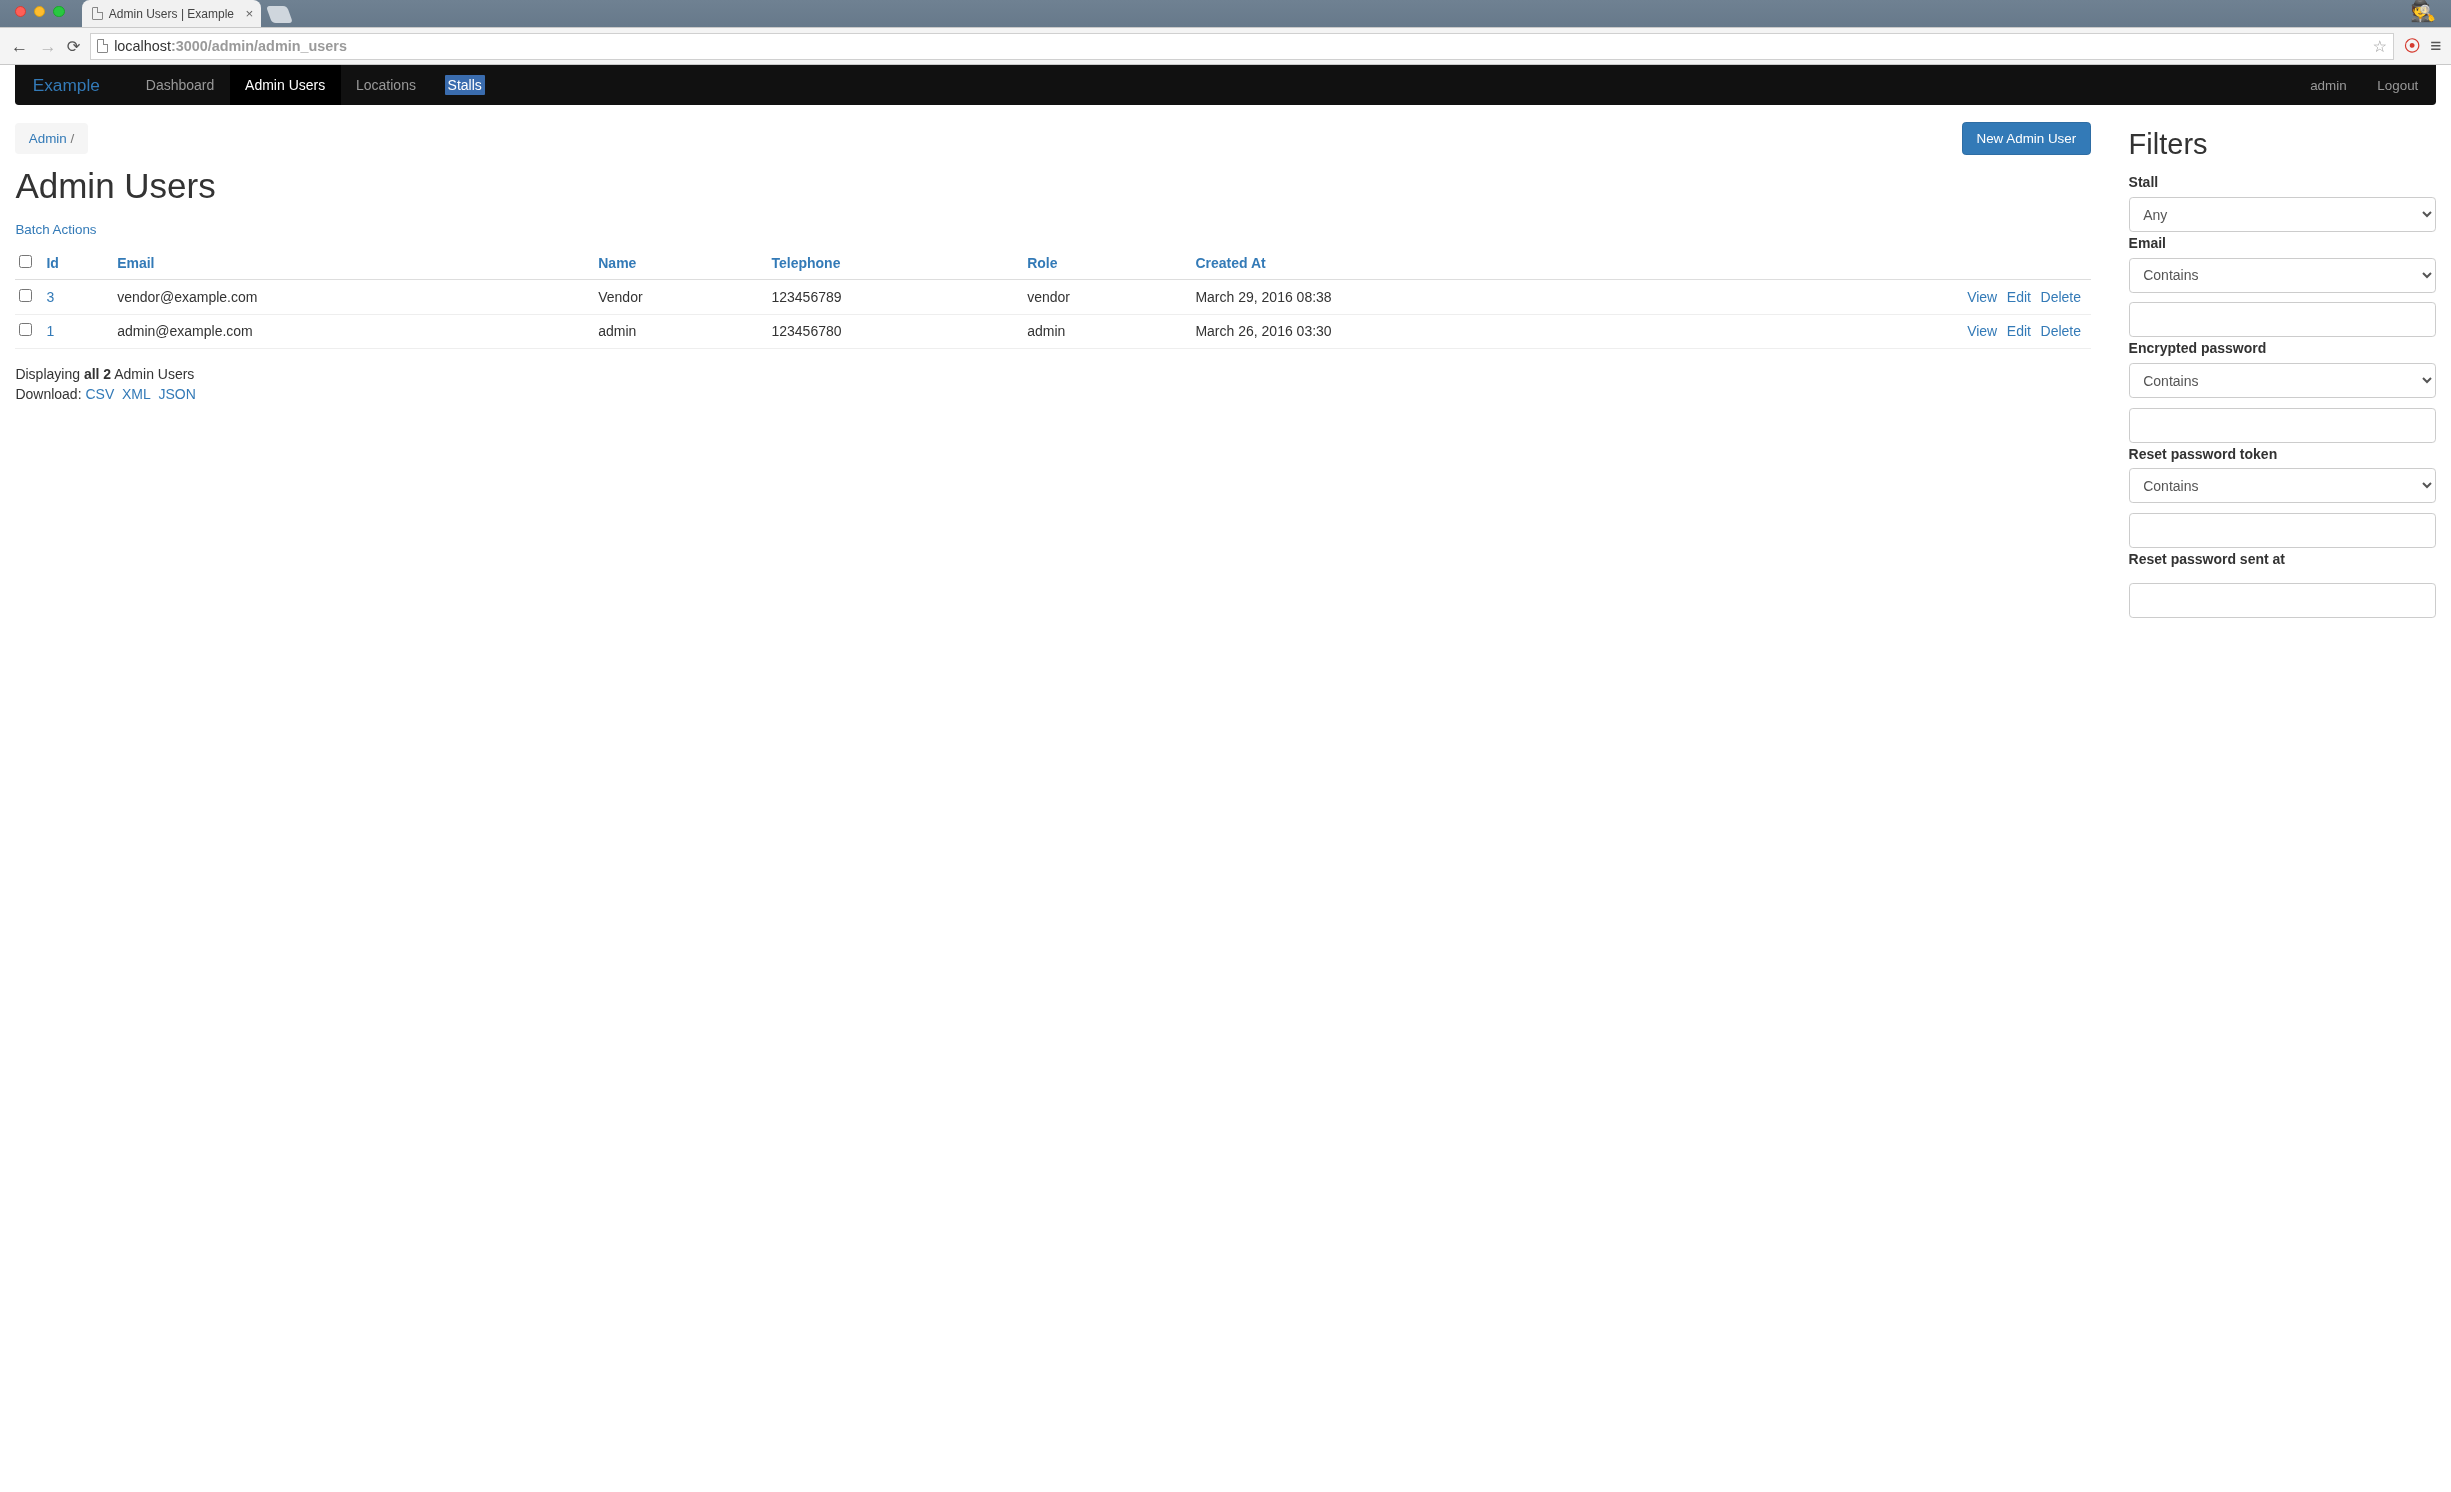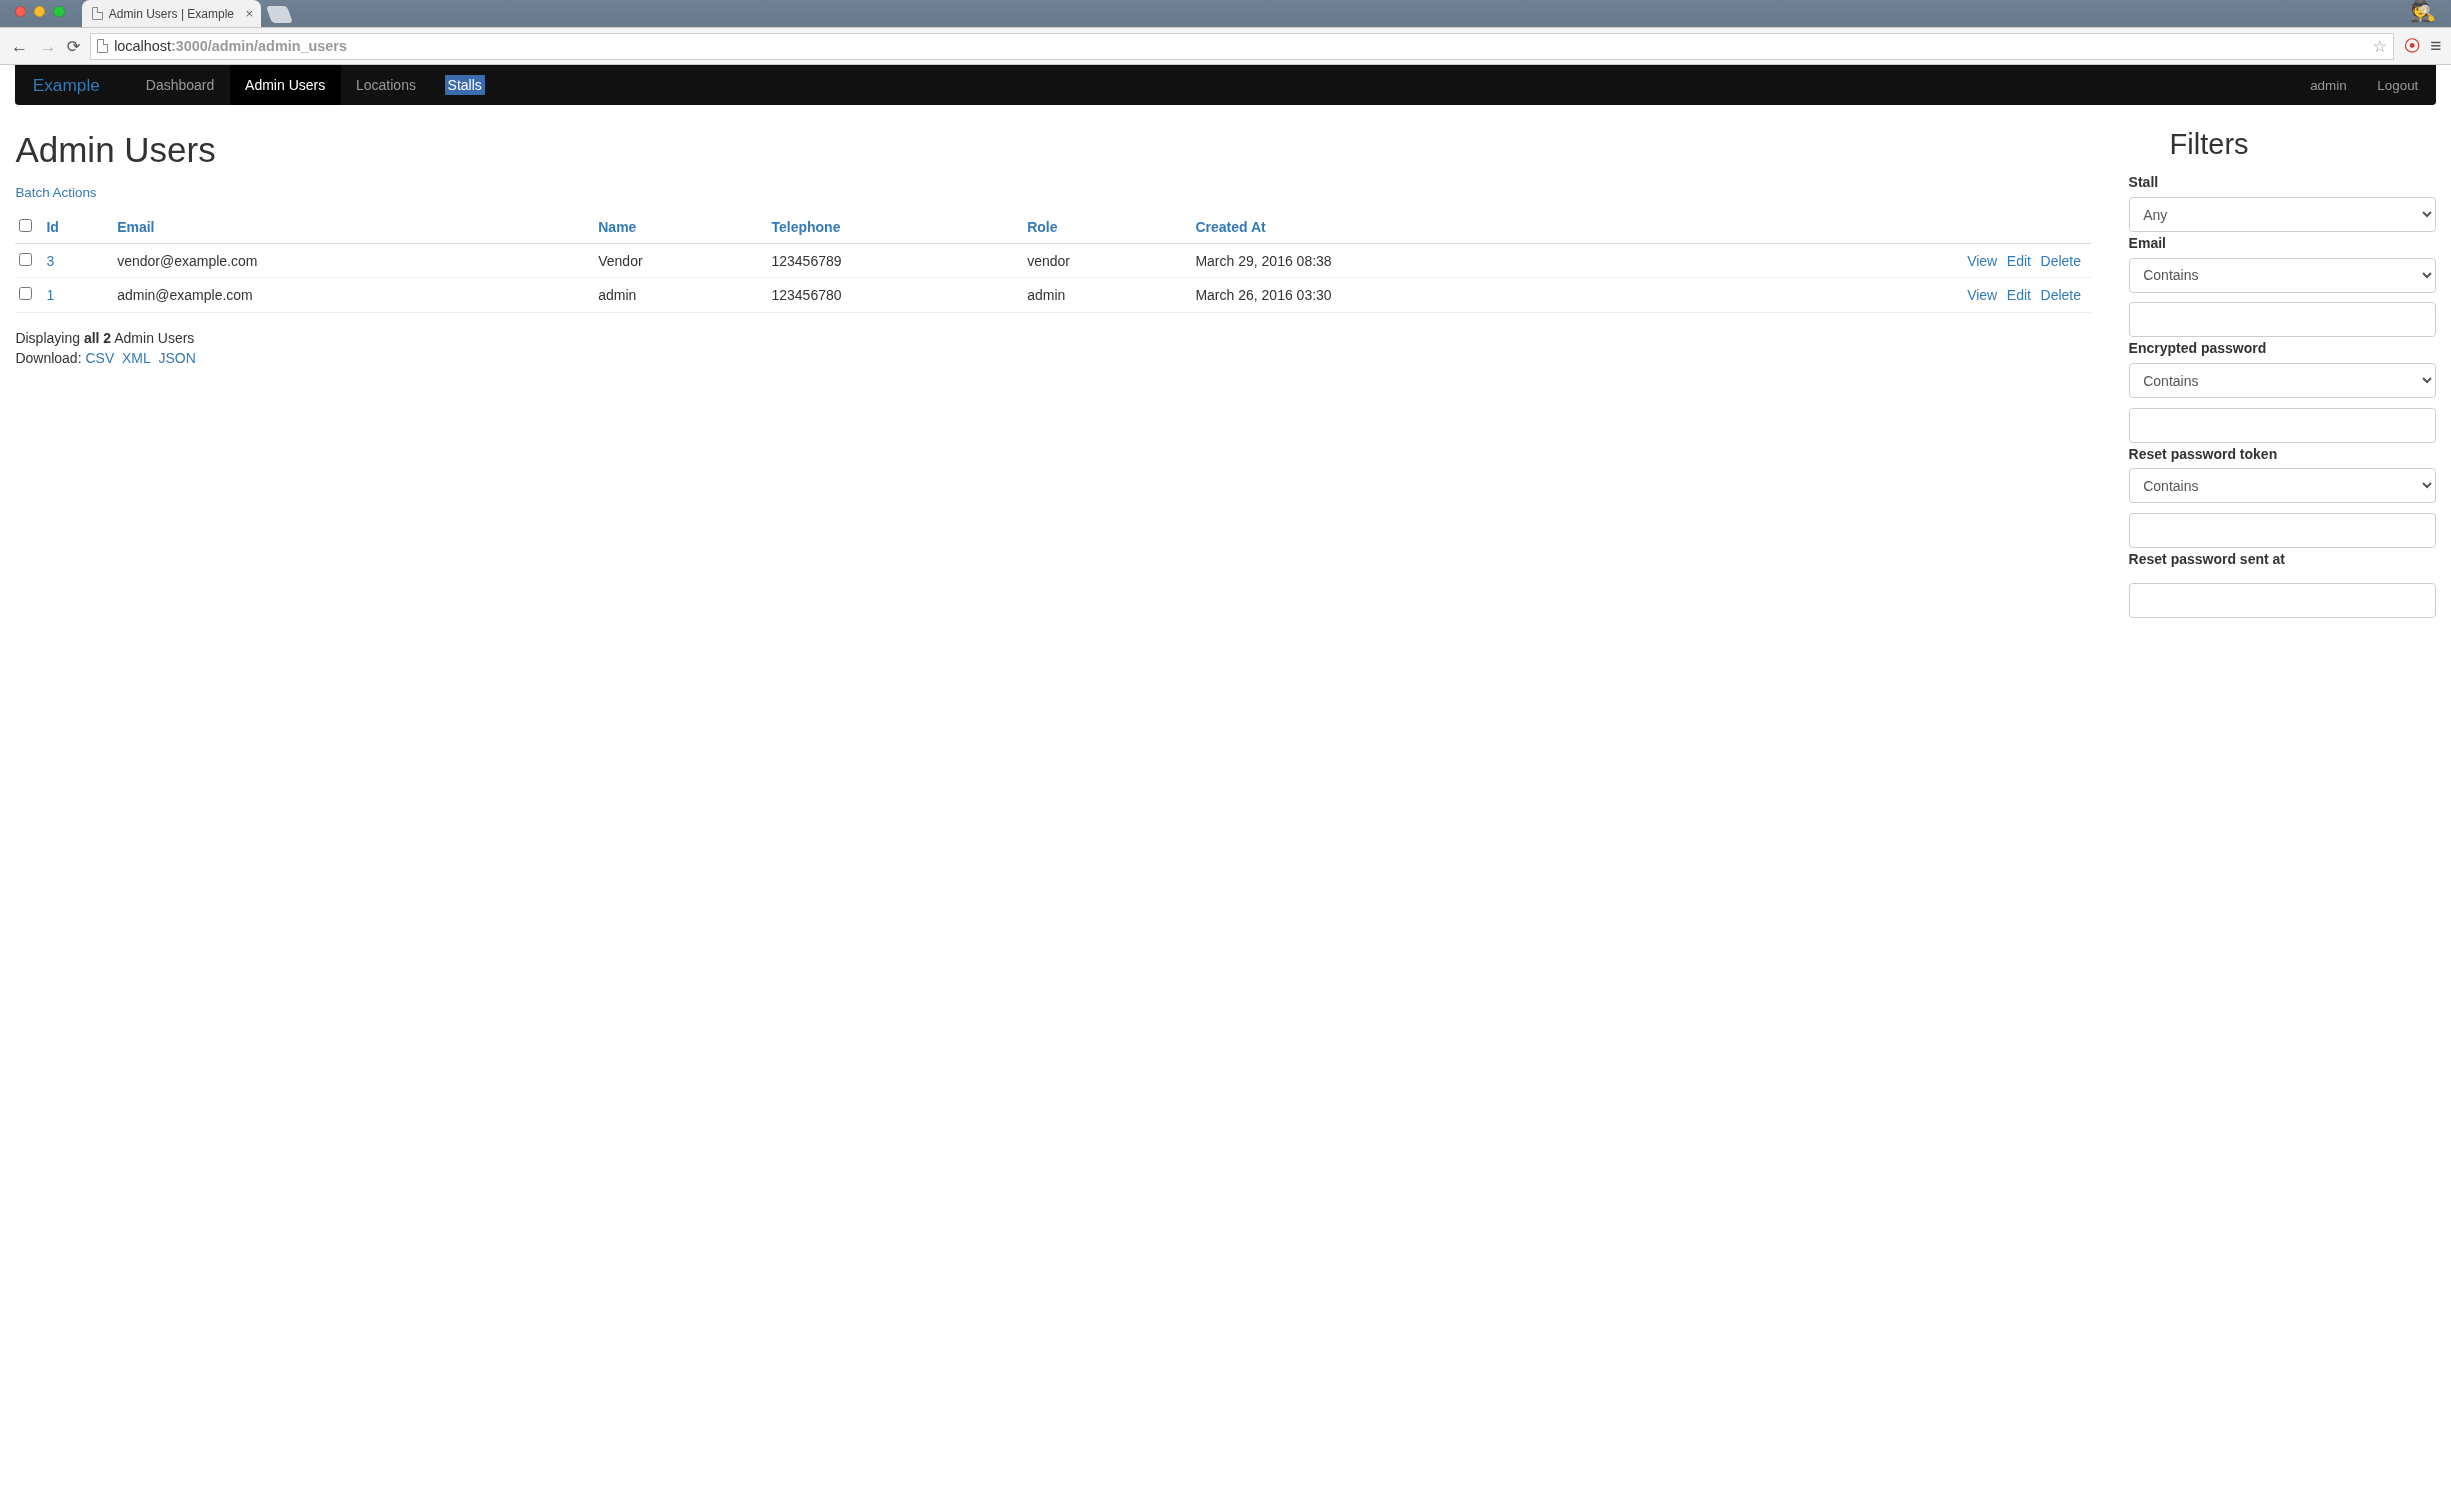--- a/index.html
+++ b/index.html
@@ -127,21 +127,21 @@
     font-size:13.4px; color:#777;
   }
   .breadcrumb a{color:#337ab7; text-decoration:none;}
   .crumb-row .newbtn{
     margin-left:auto;
     background:#337ab7;color:#fff;border:1px solid #2e6da4;
     border-radius:3.8px;padding:7.7px 13.4px;font-size:13.4px;
   }
 
   h1.page-title{font-size:35px;font-weight:500;color:#333;margin:7.7px 0 15.4px 0;}
-  h2.side-title{font-size:29px;font-weight:500;color:#333;margin-top:5.8px;margin-bottom:13.4px;margin-left:41px;}
+  h2.side-title{font-size:29px;font-weight:500;color:#333;margin-top:5.8px;margin-bottom:13.4px;}
 
   .batch-actions{color:#337ab7;font-size:13.4px;margin-bottom:9.6px;display:inline-block;}
 
   table.data{
     width:100%; border-collapse:collapse;font-size:14px;
   }
   table.data th, table.data td{
     text-align:left; padding:8.6px 9.6px 8.6px 0;margin-left:12px;
   }
   table.data thead th{
@@ -217,20 +217,26 @@
     <span class="navlink-wrap">
       <a class="navlink sel" style="height:auto;">Stalls</a>
     </span>
     <div class="spacer"></div>
     <a style="color:#999;padding:0 13.4px;">admin</a>
     <a style="color:#999;padding:0 17.3px;">Logout</a>
   </div>
 
   <div class="content-wrap">
     <div class="main">
+      <div class="crumb-row">
+        <div class="breadcrumb">
+          <a>Admin</a><span> / </span>
+        </div>
+        <button class="newbtn">New Admin User</button>
+      </div>
 
       <h1 class="page-title">Admin Users</h1>
 
       <a class="batch-actions">Batch Actions</a>
 
       <table class="data">
         <thead>
           <tr>
             <th class="chkcol">
               <input type="checkbox" style="">

